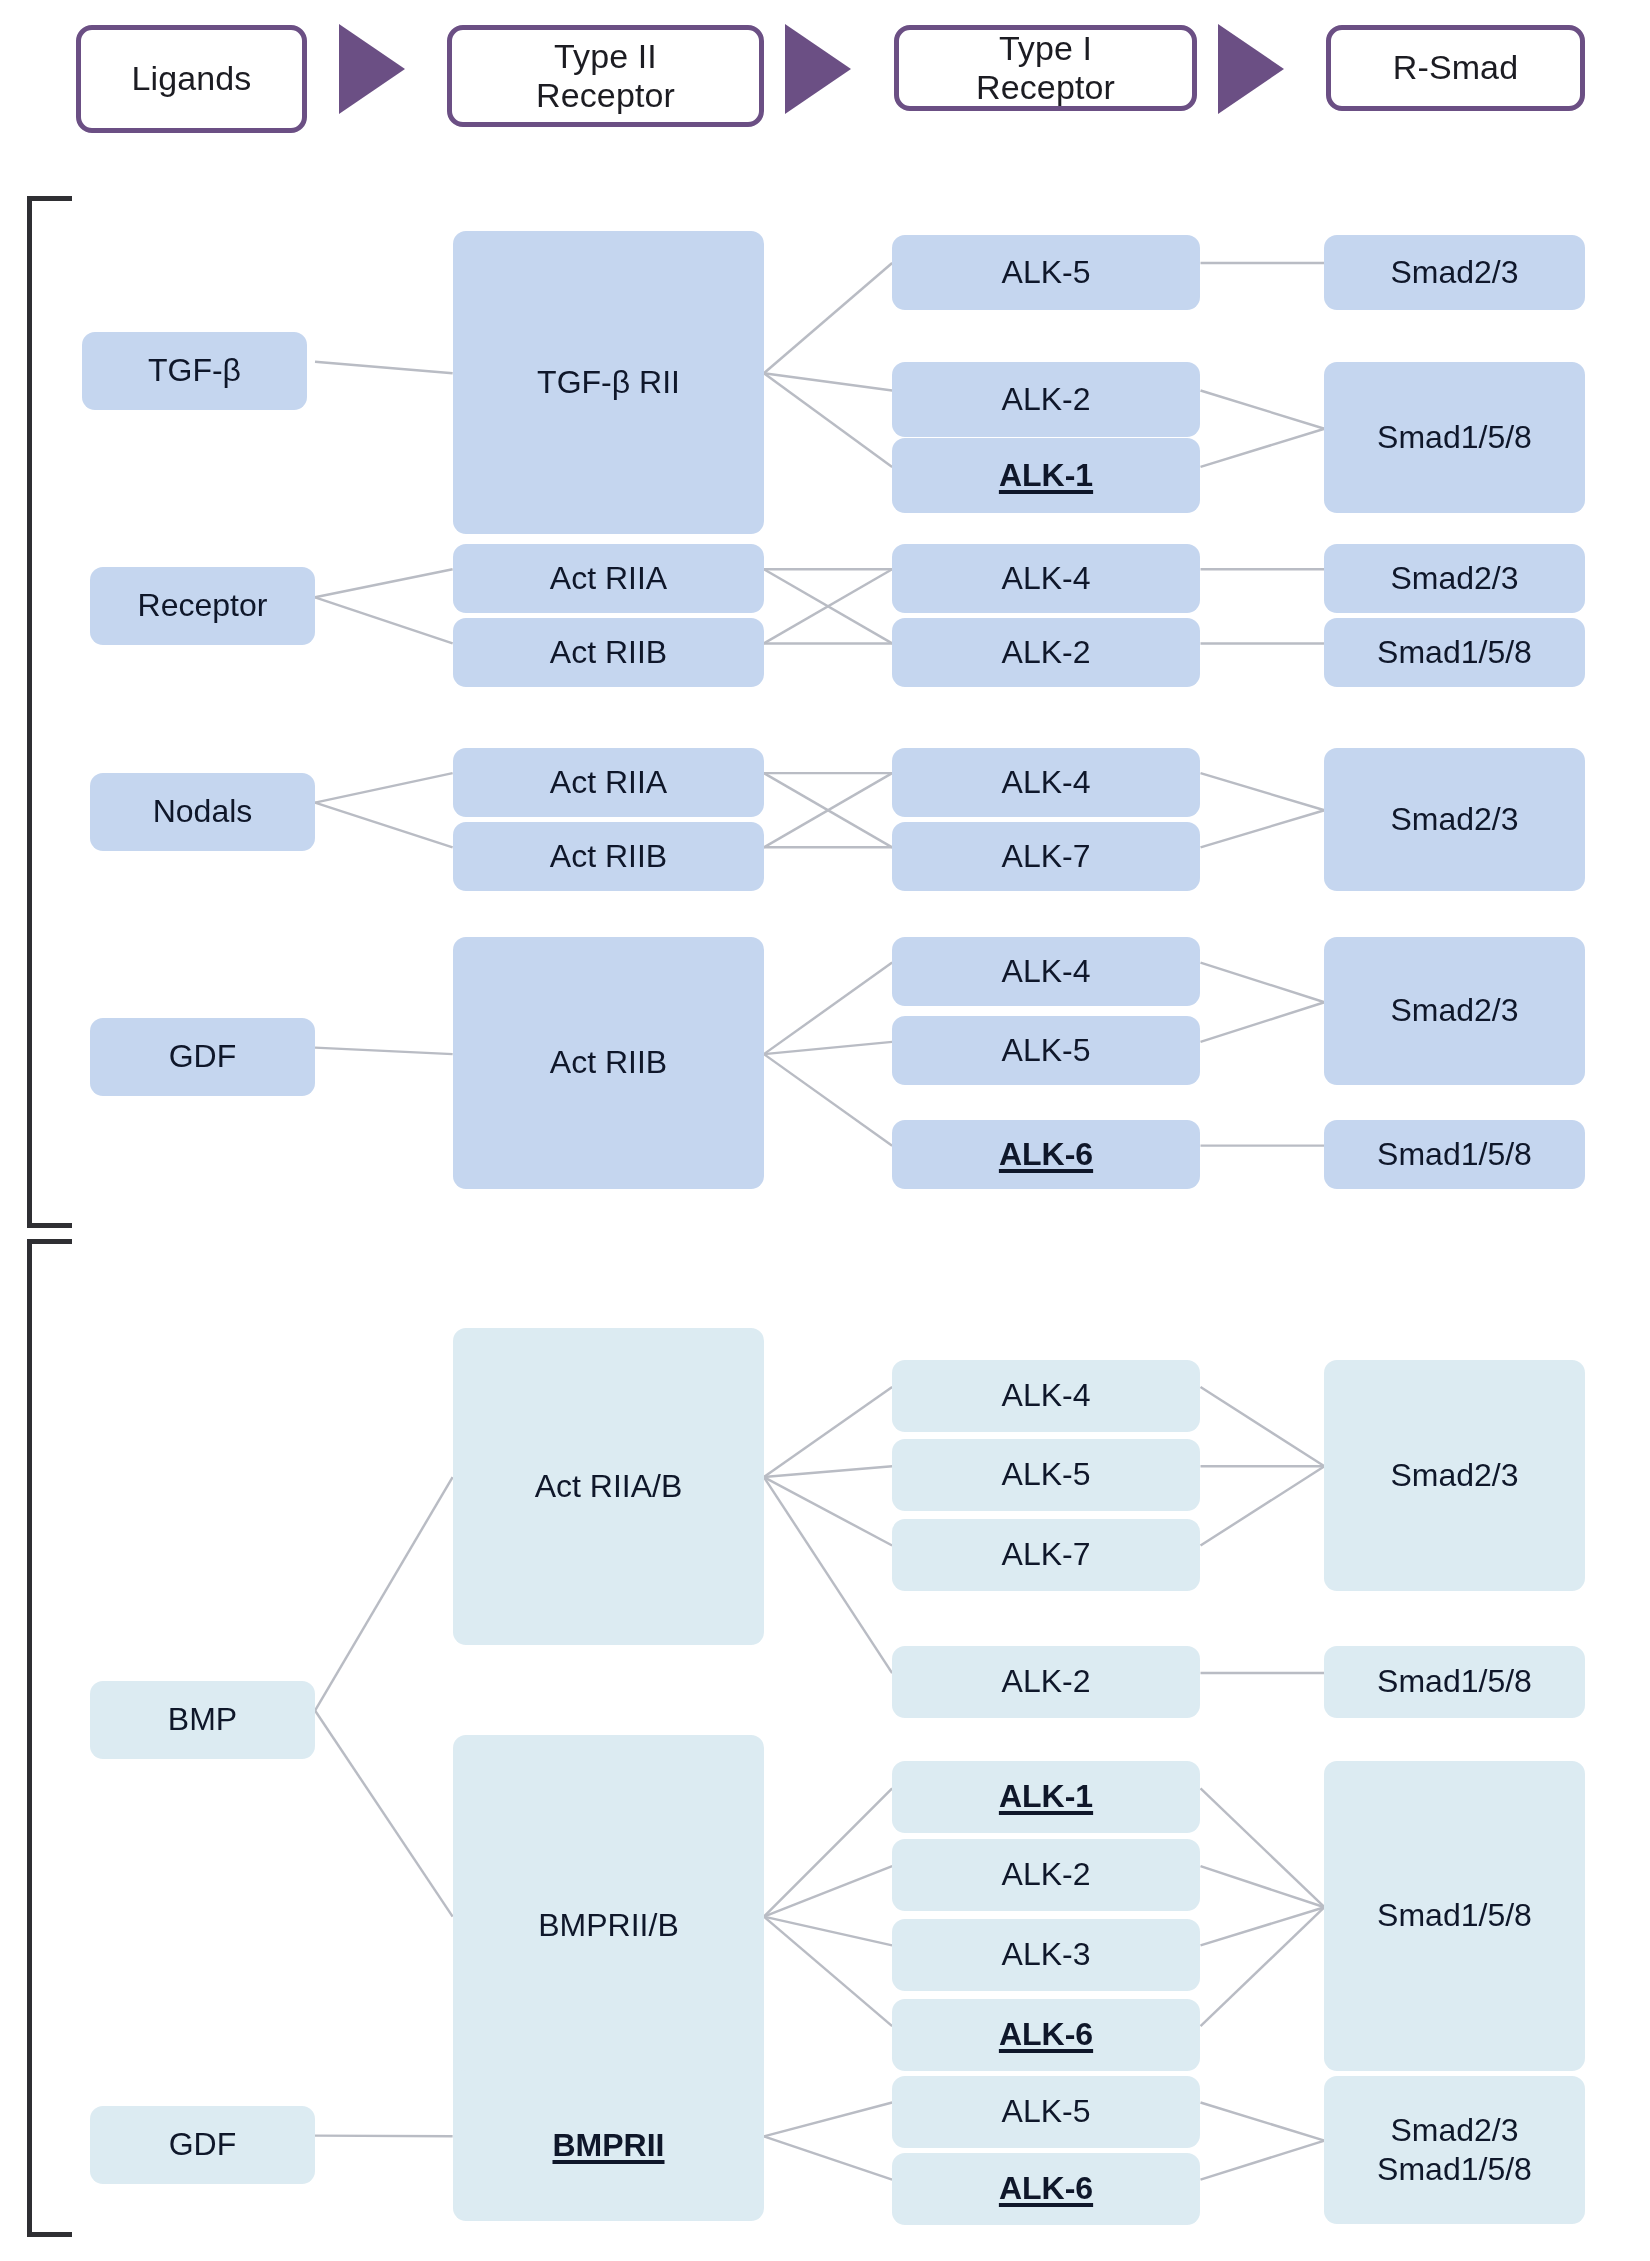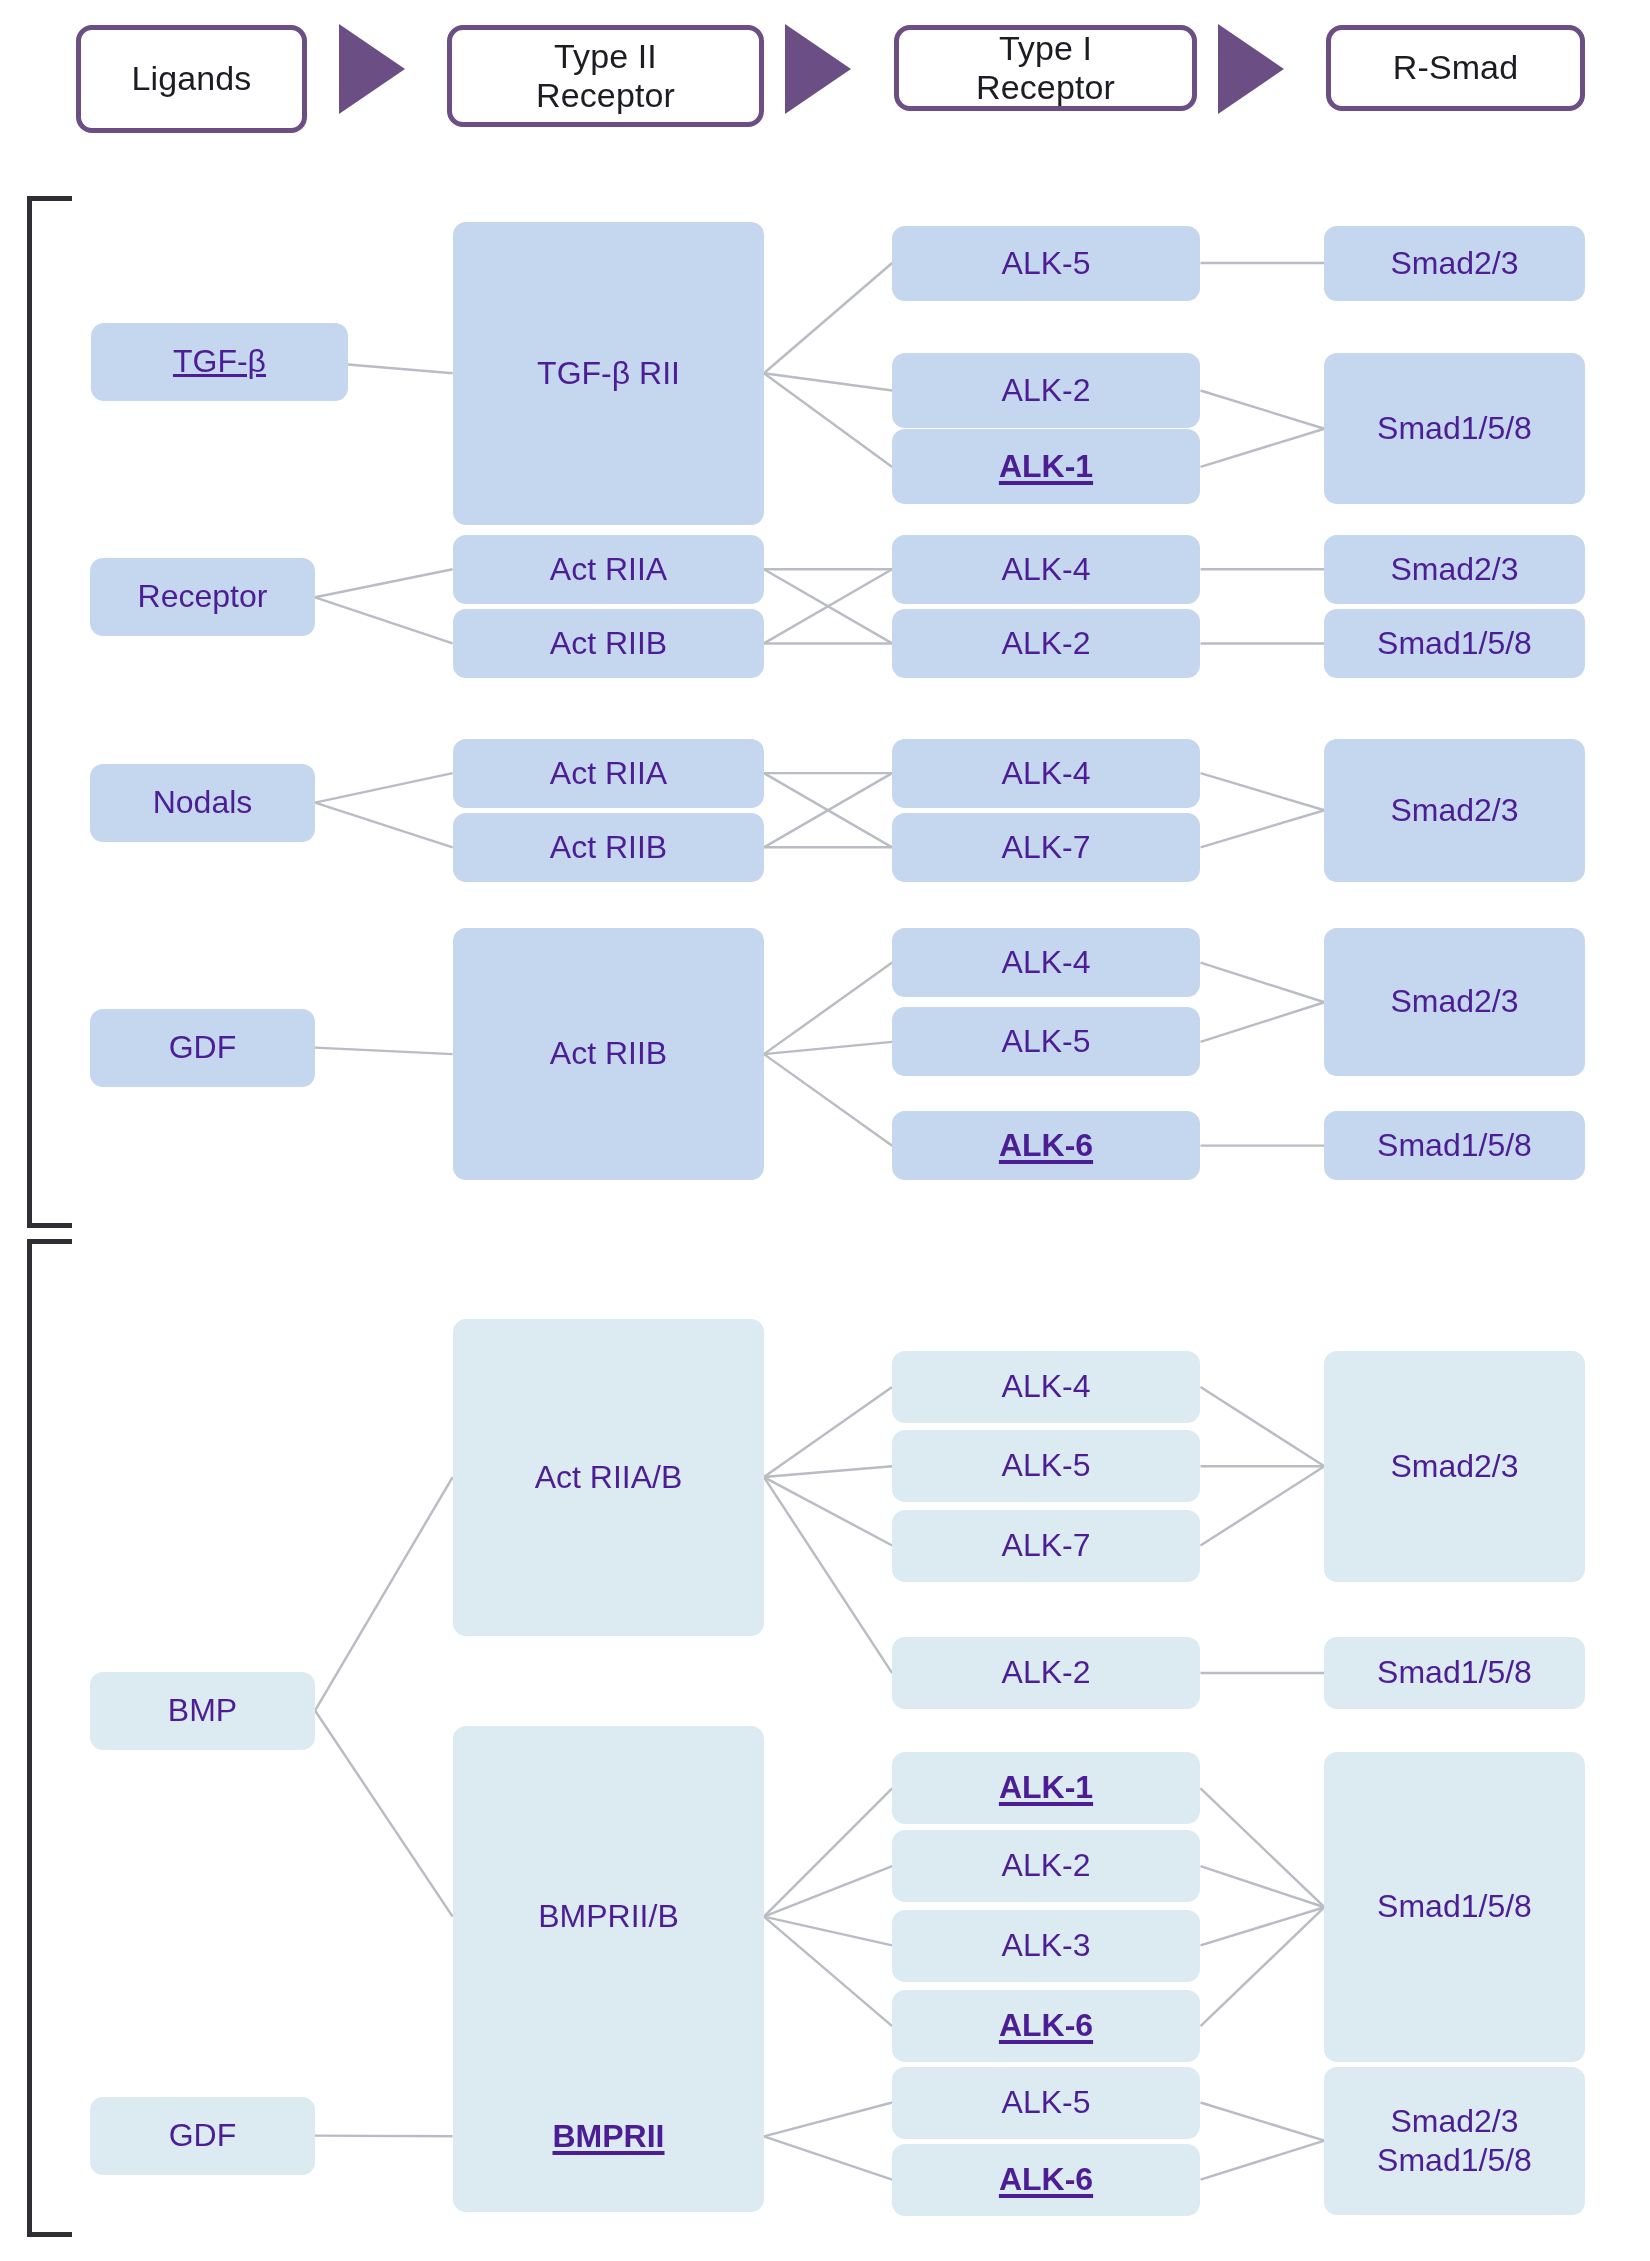--- a/index.html
+++ b/index.html
@@ -39,25 +39,26 @@
   }
   
   .node{
     position:absolute;
     box-sizing:border-box;
     border-radius:13px;
     display:flex;
     align-items:center;
     justify-content:center;
     text-align:center;
-    color:#4c1d95;
+    color:#0f172a;
     font-size:32px;
     line-height:1.22;
     z-index:3;
     padding:0 4.3px;
+    margin-top:9px;
   }
   .g1{background:#c5d6ef;}
   .g2{background:#dcebf2;}
   .node.bold{font-weight:bold;text-decoration:underline;text-underline-offset:4.3px;text-decoration-thickness:3.6px;}
   .node .two-line{white-space:pre-line;}
   
   .bracket{
     position:absolute;
     box-sizing:border-box;
     border-left:5px solid #2f2f33;
@@ -146,21 +147,21 @@
       </div>
       <div class="hdr-arrow" style="left: 339px; top: 24px;"></div>
       <div class="hdr-arrow" style="left: 785px; top: 24px;"></div>
       <div class="hdr-arrow" style="left: 1218px; top: 24px;"></div>
     </div>
   <div id="bracket-layer">
       <div class="bracket" style="left: 27px; top: 196px; width: 45px; height: 1032px;"></div>
       <div class="bracket" style="left: 27px; top: 1239px; width: 45px; height: 998px;"></div>
     </div>
   <div id="node-layer">
-      <div class="node g1" style="left: 91px; top: 323px; width: 257px; height: 78px; text-decoration: underline;">
+      <div class="node g1" style="left: 82px; top: 323px; width: 225px; height: 78px;">
         <span class="two-line">TGF-β</span>
       </div>
       <div class="node g1" style="left: 453px; top: 222px; width: 311px; height: 303px;">
         <span class="two-line">TGF-β RII</span>
       </div>
       <div class="node g1" style="left: 892px; top: 226px; width: 308px; height: 75px;">
         <span class="two-line">ALK-5</span>
       </div>
       <div class="node g1" style="left: 892px; top: 353px; width: 308px; height: 75px;">
         <span class="two-line">ALK-2</span>

